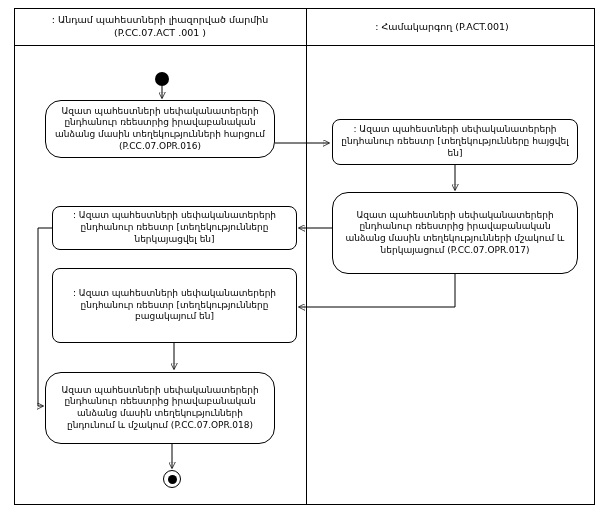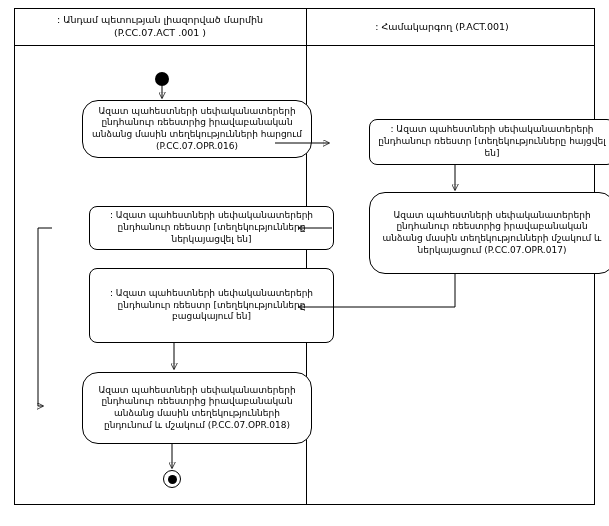--- a/index.html
+++ b/index.html
@@ -44,21 +44,20 @@
   .lane-header-right { left: 299px; width: 286px; }
   .node {
     position: absolute;
     display: flex; align-items: center; justify-content: center;
     text-align: center;
     font-size: 9px; line-height: 1.3;
     padding: 3px 7px;
     border: 1px solid #000;
     background: #ffffff;
     z-index: 2;
-    margin-left: 37px;
   }
   .activity { border-radius: 16px; }
   .object { border-radius: 8px; }
   #activity-request  { left: 45px;  top: 100px; width: 230px; height: 58px; }
   #object-requested  { left: 332px; top: 119px; width: 246px; height: 46px; }
   #activity-process  { left: 332px; top: 192px; width: 246px; height: 82px; }
   #object-presented  { left: 52px;  top: 206px; width: 245px; height: 44px; }
   #object-missing    { left: 52px;  top: 268px; width: 245px; height: 75px; }
   #activity-receive  { left: 45px;  top: 372px; width: 230px; height: 72px; }
   .initial-node {
@@ -100,21 +99,21 @@
 </head>
 <body>
 
 <div id="canvas">
 
   <div class="frame"></div>
   <div class="header-sep"></div>
   <div class="lane-divider"></div>
 
   <div class="lane-header lane-header-left">
-    <div>: Անդամ պետության լիազորված մարմին</div>
+    <div>: Անդամ պահեստների լիազորված մարմին</div>
     <div>(P.CC.07.ACT .001 )</div>
   </div>
   <div class="lane-header lane-header-right">
     <div>: Համակարգող (P.ACT.001)</div>
   </div>
 
   <div class="initial-node"></div>
 
   <div id="activity-request" class="node activity">Ազատ պահեստների սեփականատերերի ընդհանուր ռեեստրից իրավաբանական անձանց մասին տեղեկությունների հարցում (P.CC.07.OPR.016)</div>
 

